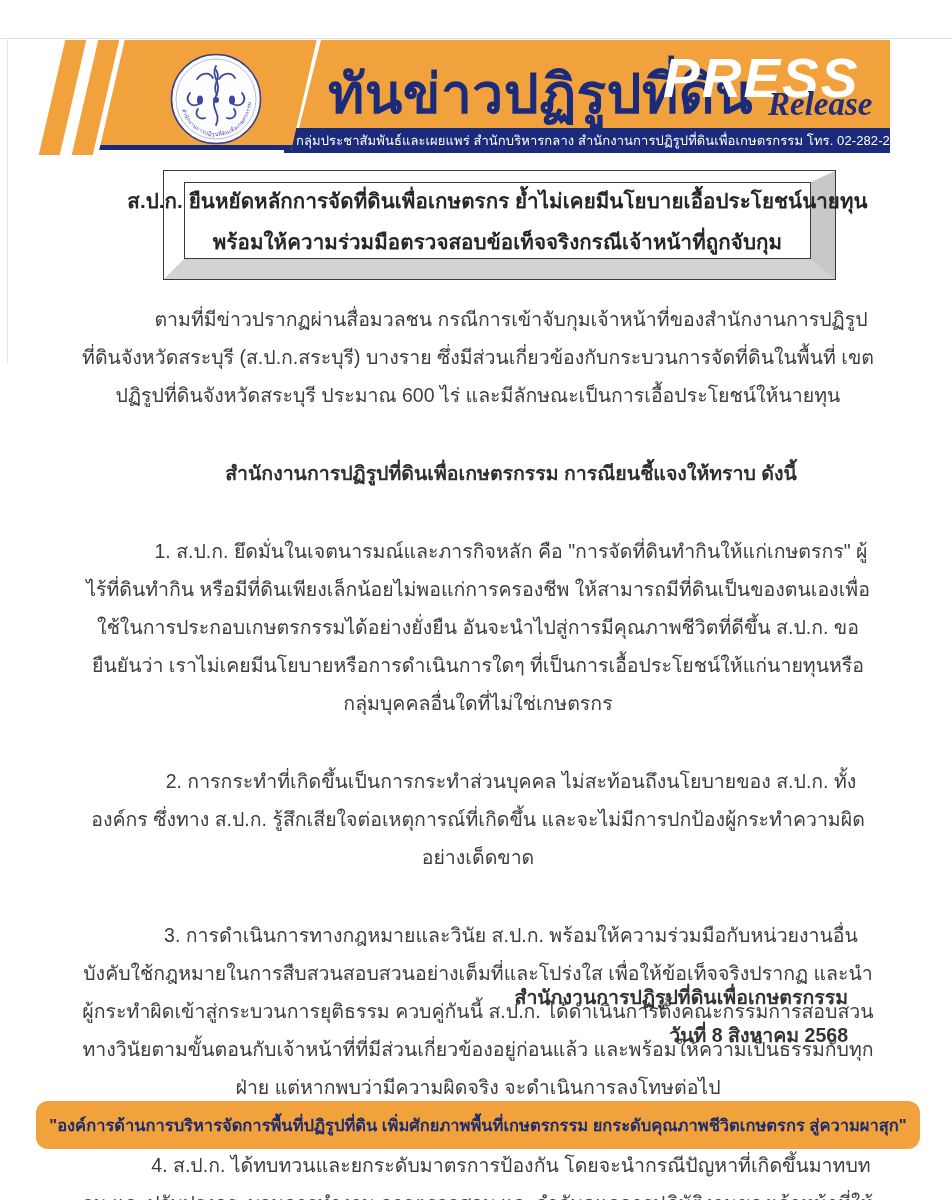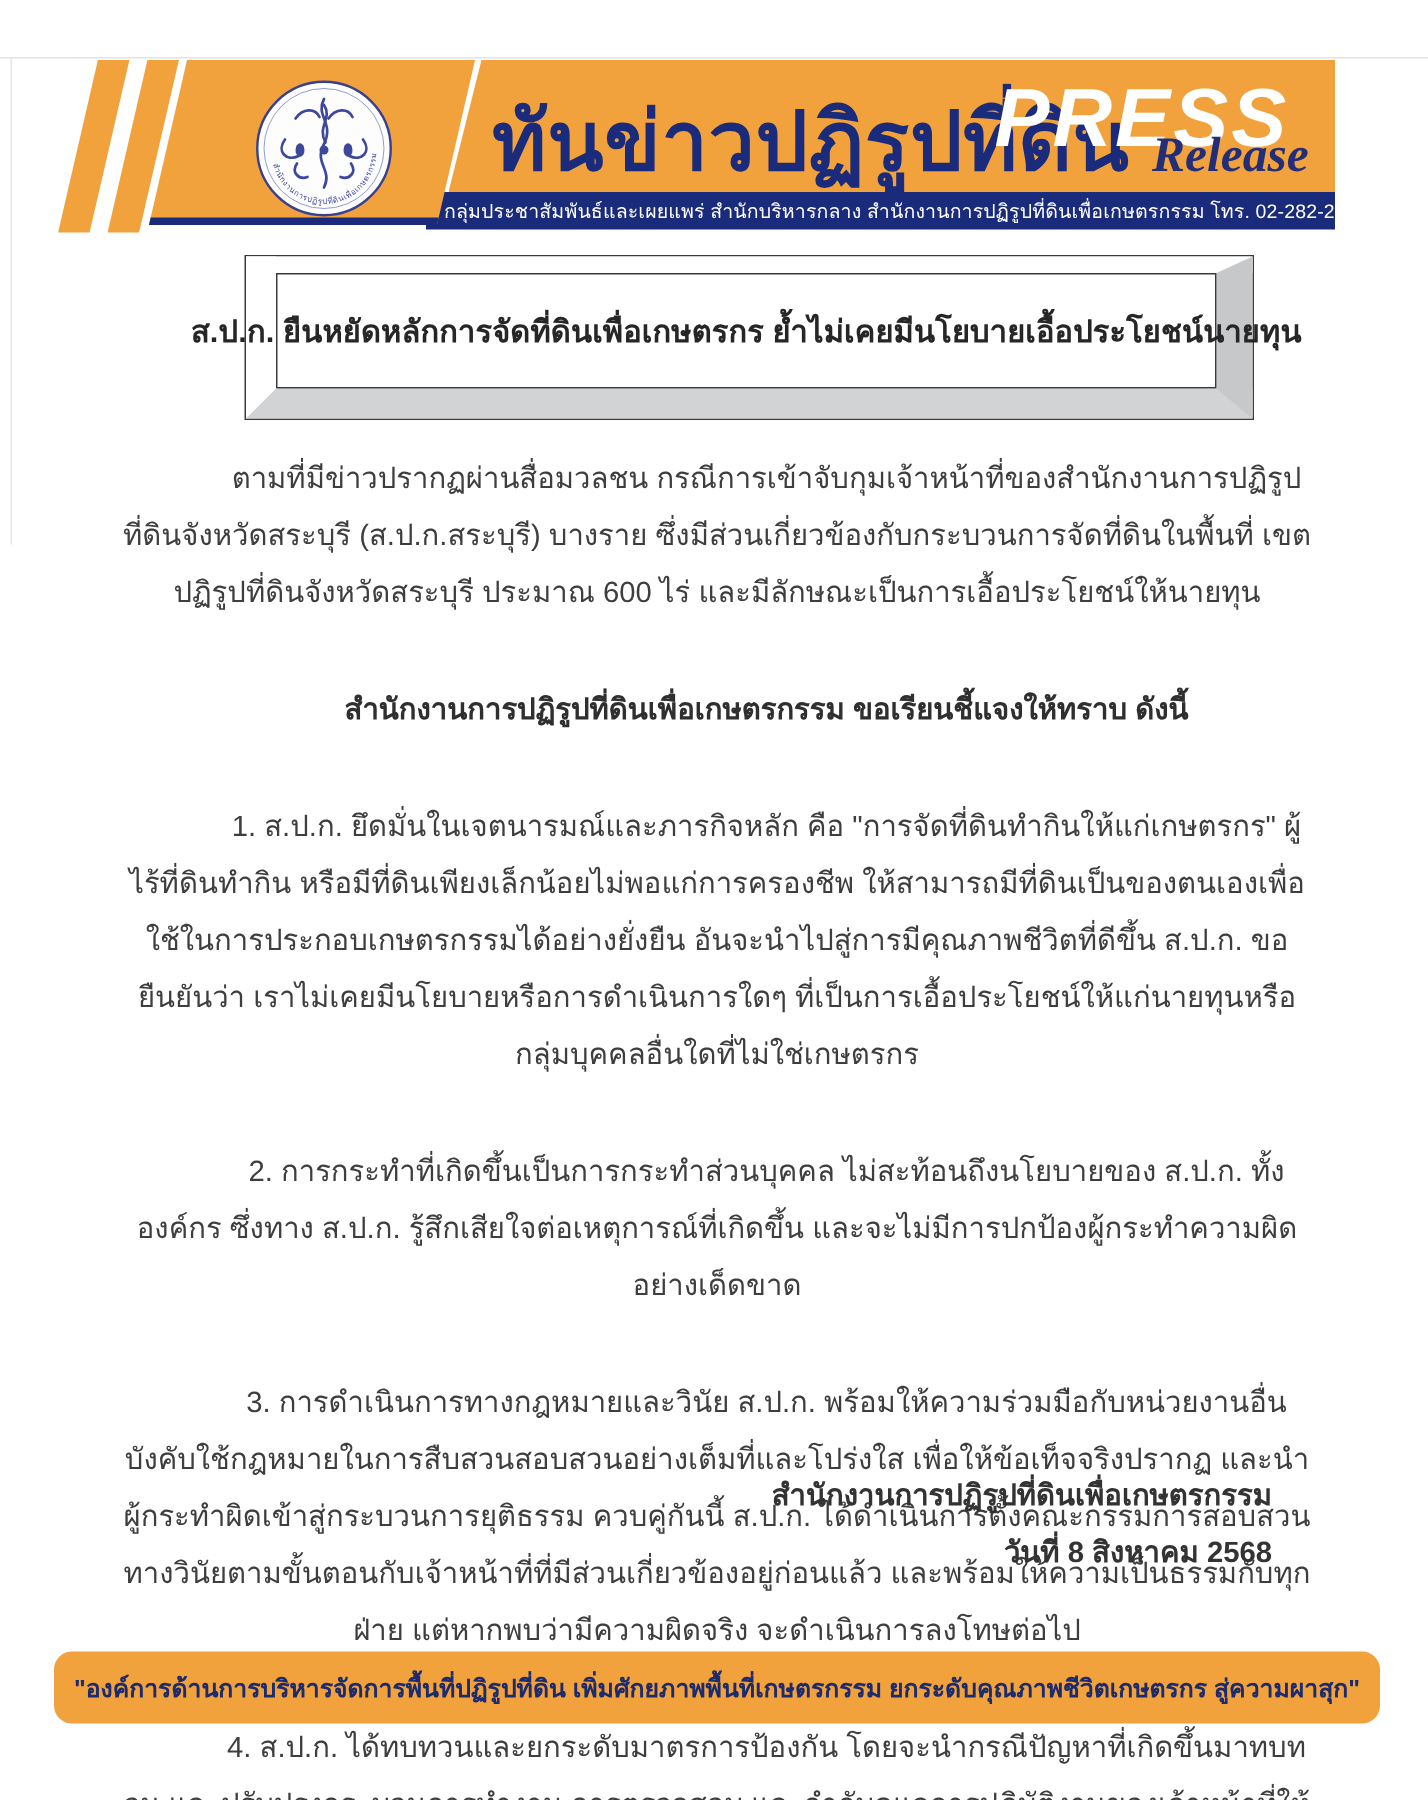--- a/index.html
+++ b/index.html
@@ -155,27 +155,28 @@
 
     <div class="navy-bar">
       <span>กลุ่มประชาสัมพันธ์และเผยแพร่ สำนักบริหารกลาง สำนักงานการปฏิรูปที่ดินเพื่อเกษตรกรรม โทร. 02-282-2577 สายด่วน 1764</span>
     </div>
   </div>
 
   <div class="title-frame-outer">
     <div class="title-frame-bevel">
       <div class="title-frame-inner">
         <div class="title-line">ส.ป.ก. ยืนหยัดหลักการจัดที่ดินเพื่อเกษตรกร ย้ำไม่เคยมีนโยบายเอื้อประโยชน์นายทุน</div>
+        <div class="title-line">พร้อมให้ความร่วมมือตรวจสอบข้อเท็จจริงกรณีเจ้าหน้าที่ถูกจับกุม</div>
       </div>
     </div>
   </div>
 
   <div class="doc-body">
     <p>ตามที่มีข่าวปรากฏผ่านสื่อมวลชน กรณีการเข้าจับกุมเจ้าหน้าที่ของสำนักงานการปฏิรูปที่ดินจังหวัดสระบุรี (ส.ป.ก.สระบุรี) บางราย ซึ่งมีส่วนเกี่ยวข้องกับกระบวนการจัดที่ดินในพื้นที่ เขตปฏิรูปที่ดินจังหวัดสระบุรี ประมาณ 600 ไร่ และมีลักษณะเป็นการเอื้อประโยชน์ให้นายทุน</p>
-    <p class="lead">สำนักงานการปฏิรูปที่ดินเพื่อเกษตรกรรม ขอเรียนชี้แจงให้ทราบ ดังนี้</p>
+    <p class="lead">สำนักงานการปฏิรูปที่ดินเพื่อเกษตรกรรม การณียนชี้แจงให้ทราบ ดังนี้</p>
     <p>1. ส.ป.ก. ยึดมั่นในเจตนารมณ์และภารกิจหลัก คือ "การจัดที่ดินทำกินให้แก่เกษตรกร" ผู้ไร้ที่ดินทำกิน หรือมีที่ดินเพียงเล็กน้อยไม่พอแก่การครองชีพ ให้สามารถมีที่ดินเป็นของตนเองเพื่อใช้ในการประกอบเกษตรกรรมได้อย่างยั่งยืน อันจะนำไปสู่การมีคุณภาพชีวิตที่ดีขึ้น ส.ป.ก. ขอยืนยันว่า เราไม่เคยมีนโยบายหรือการดำเนินการใดๆ ที่เป็นการเอื้อประโยชน์ให้แก่นายทุนหรือกลุ่มบุคคลอื่นใดที่ไม่ใช่เกษตรกร</p>
     <p>2. การกระทำที่เกิดขึ้นเป็นการกระทำส่วนบุคคล ไม่สะท้อนถึงนโยบายของ ส.ป.ก. ทั้งองค์กร ซึ่งทาง ส.ป.ก. รู้สึกเสียใจต่อเหตุการณ์ที่เกิดขึ้น และจะไม่มีการปกป้องผู้กระทำความผิดอย่างเด็ดขาด</p>
     <p>3. การดำเนินการทางกฎหมายและวินัย ส.ป.ก. พร้อมให้ความร่วมมือกับหน่วยงานอื่น บังคับใช้กฎหมายในการสืบสวนสอบสวนอย่างเต็มที่และโปร่งใส เพื่อให้ข้อเท็จจริงปรากฏ และนำผู้กระทำผิดเข้าสู่กระบวนการยุติธรรม ควบคู่กันนี้ ส.ป.ก. ได้ดำเนินการตั้งคณะกรรมการสอบสวนทางวินัยตามขั้นตอนกับเจ้าหน้าที่ที่มีส่วนเกี่ยวข้องอยู่ก่อนแล้ว และพร้อมให้ความเป็นธรรมกับทุกฝ่าย แต่หากพบว่ามีความผิดจริง จะดำเนินการลงโทษต่อไป</p>
     <p>4. ส.ป.ก. ได้ทบทวนและยกระดับมาตรการป้องกัน โดยจะนำกรณีปัญหาที่เกิดขึ้นมาทบทวน และปรับปรุงกระบวนการทำงาน การตรวจสอบ และกำกับดูแลการปฏิบัติงานของเจ้าหน้าที่ให้มี ความรัดกุม เข้มงวดยิ่งขึ้น</p>
   </div>
 
   <div class="signature">
     <div>สำนักงานการปฏิรูปที่ดินเพื่อเกษตรกรรม</div>
     <div>วันที่ 8 สิงหาคม 2568</div>
   </div>

